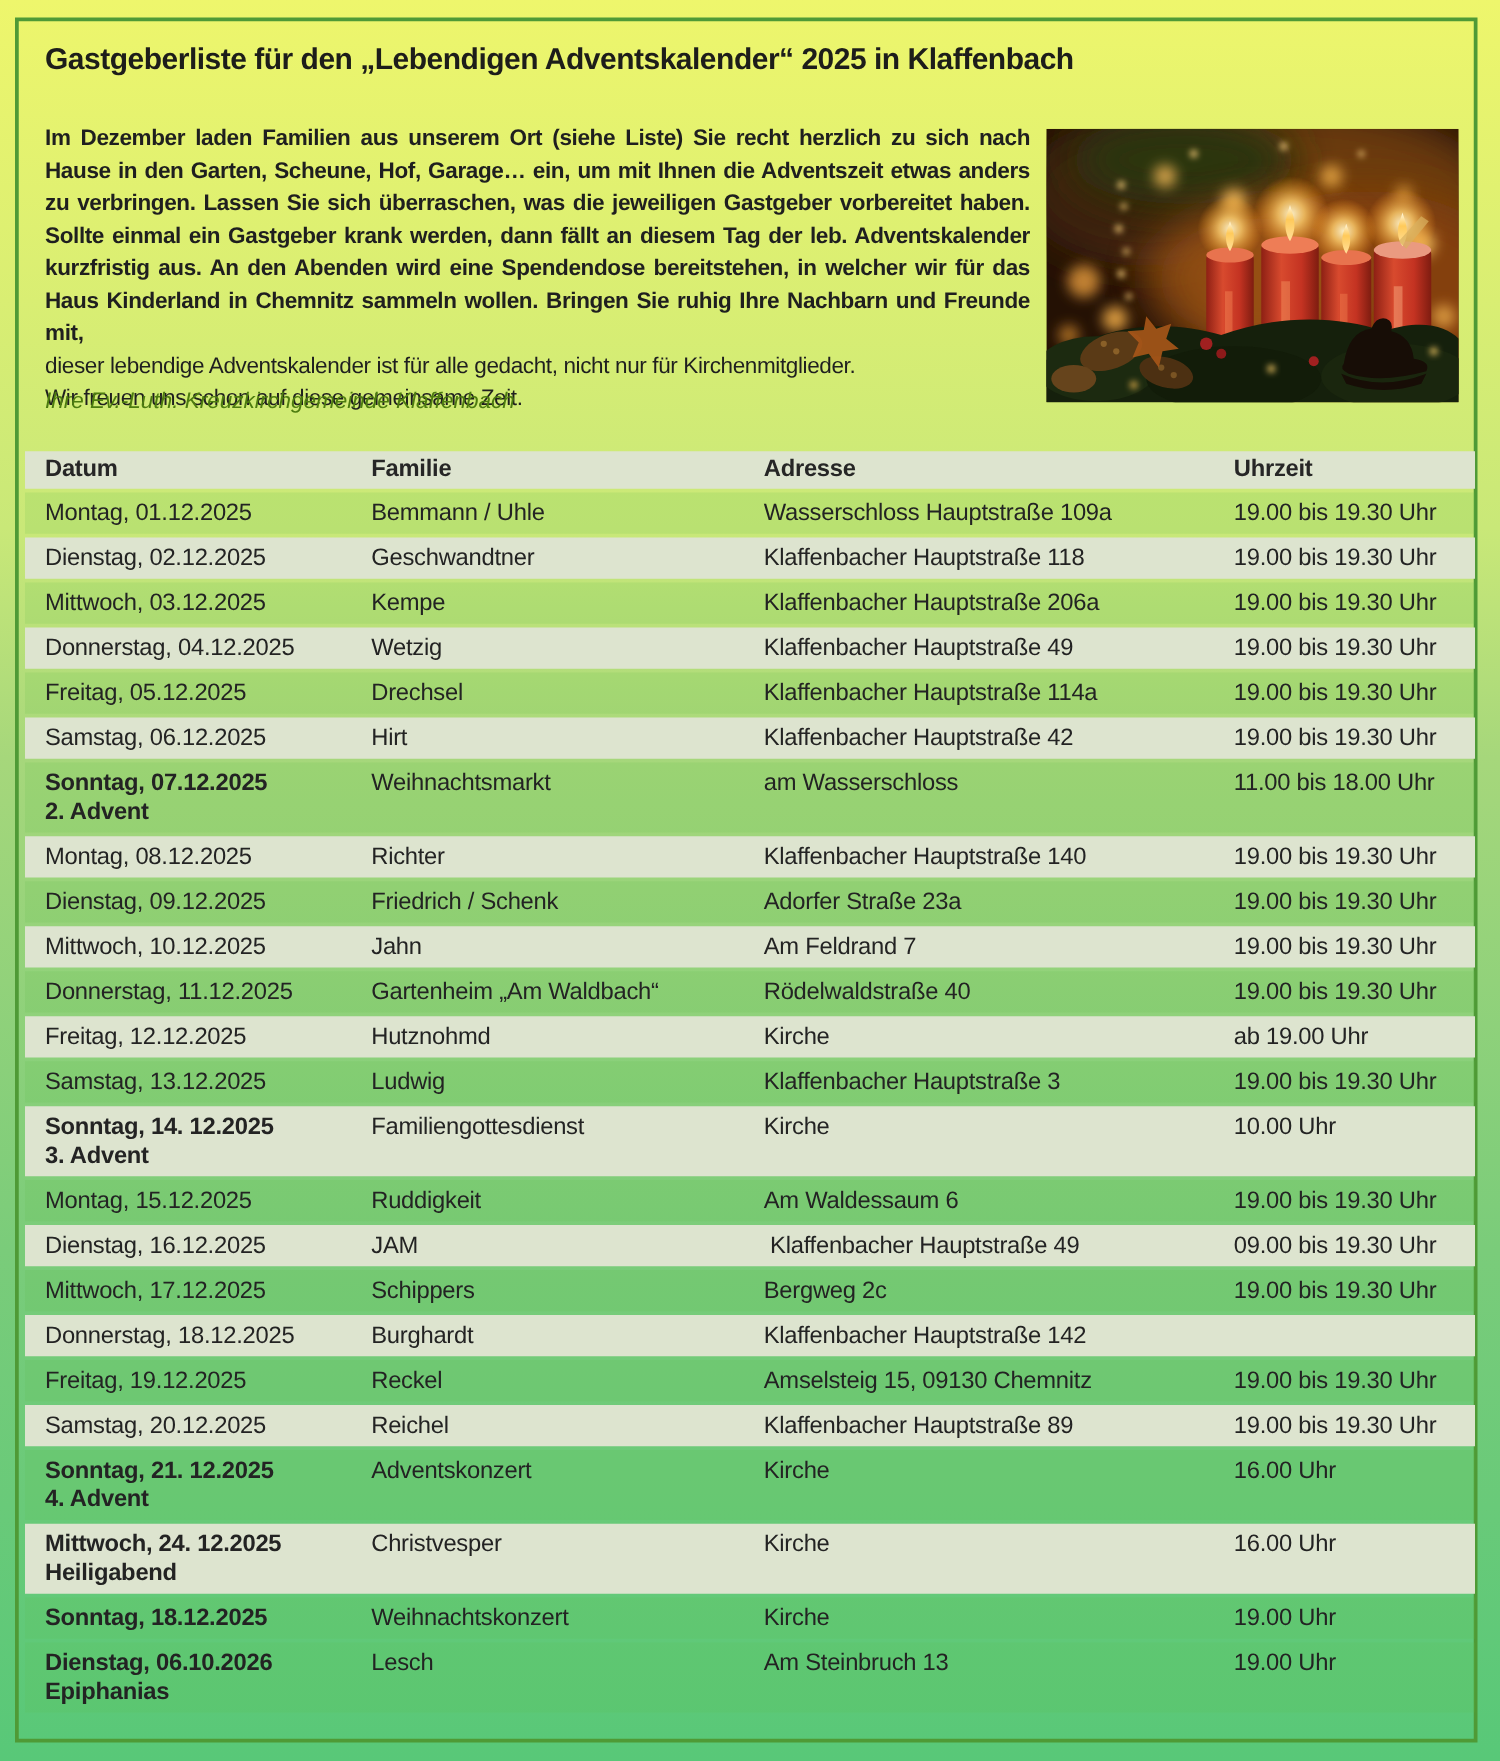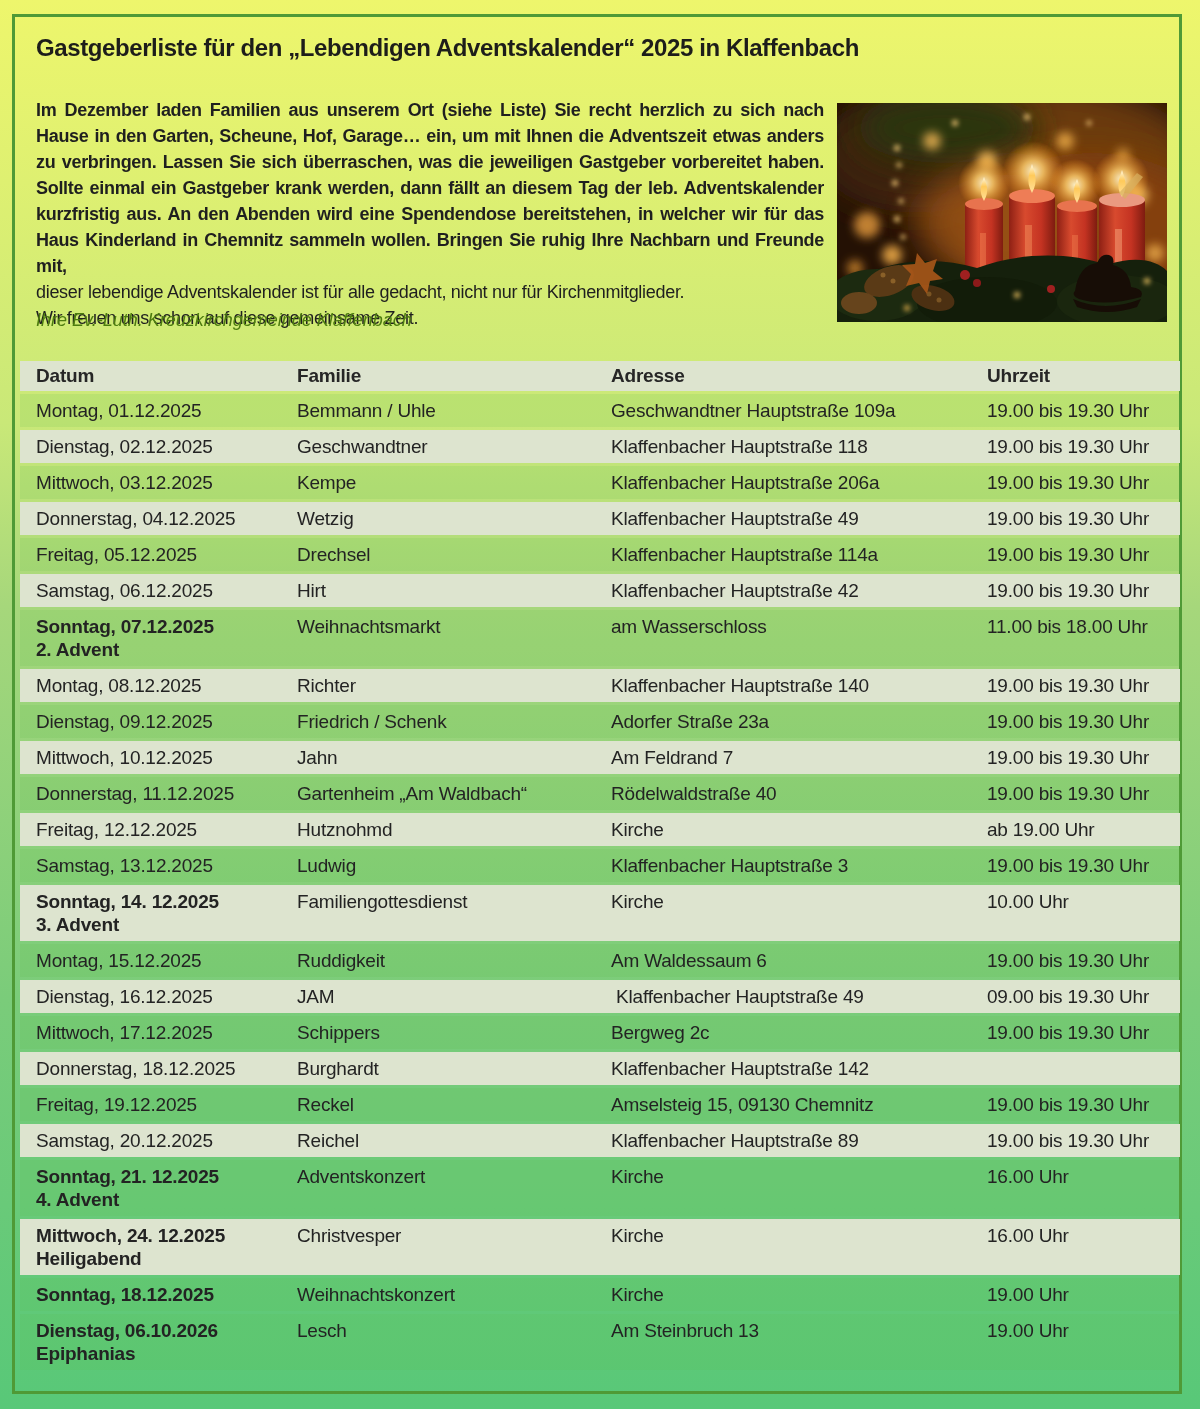--- a/index.html
+++ b/index.html
@@ -167,21 +167,21 @@
   </div>
   <div id="rows">
       <div class="row tint">
         <div class="col datum">
           <div>Montag, 01.12.2025</div>
         </div>
         <div class="col familie">
           <div>Bemmann / Uhle</div>
         </div>
         <div class="col adresse">
-          <div>Geschwandtner Hauptstraße 109a</div>
+          <div>Wasserschloss Hauptstraße 109a</div>
         </div>
         <div class="col uhrzeit">
           <div>19.00 bis 19.30 Uhr</div>
         </div>
       </div>
       <div class="row grey">
         <div class="col datum">
           <div>Dienstag, 02.12.2025</div>
         </div>
         <div class="col familie">

